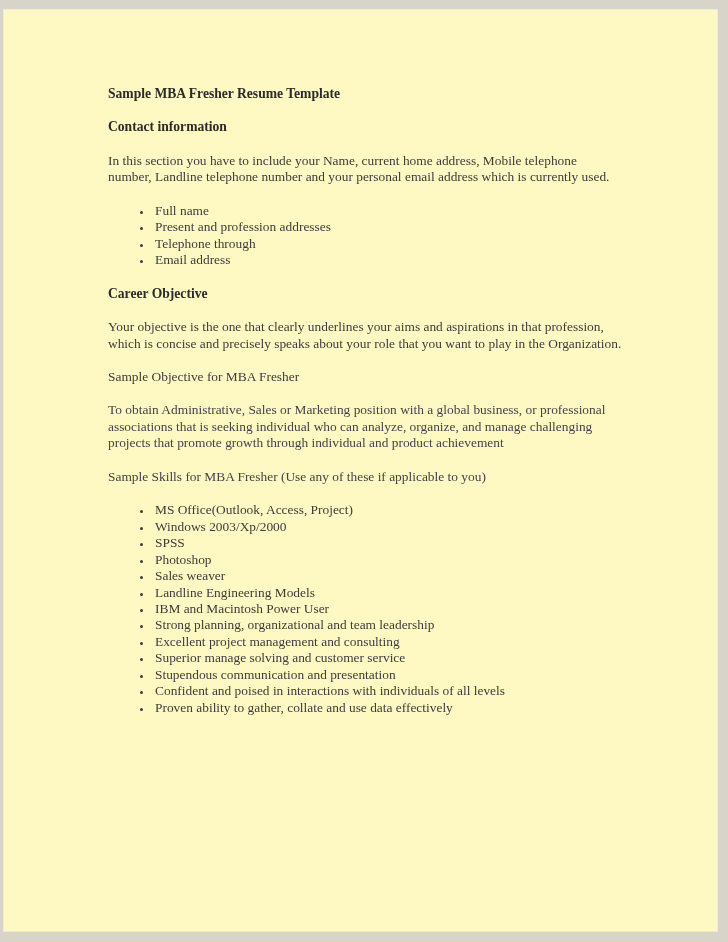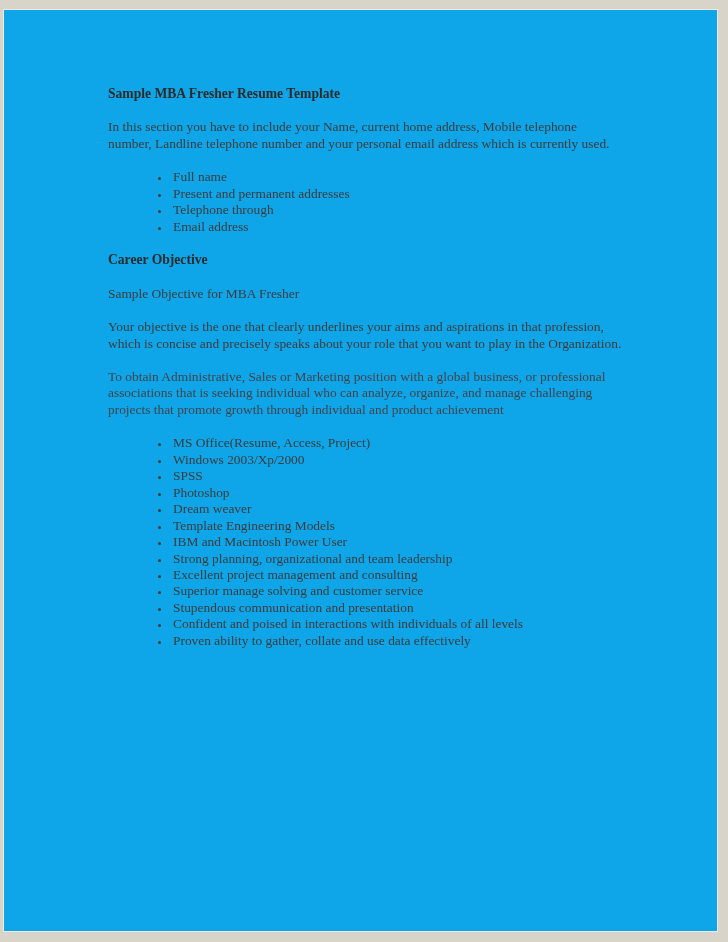--- a/index.html
+++ b/index.html
@@ -14,21 +14,21 @@
     height: 942px;
     background: #d9d4ca;
     overflow: hidden;
   }
   .page {
     position: absolute;
     left: 3px;
     top: 9px;
     right: 10px;
     bottom: 10px;
-    background: #0ea5e9;
+    background: #fef9c3;
     border: 1px solid #eceae3;
     padding: 76px 96px 0 104px;
   }
   .content {
     width: 514px;
     color: #3c3c3c;
     font-size: 13.4px;
     line-height: 16.45px;
   }
   h1, h2 {
@@ -44,55 +44,56 @@
   p.italic {
     color: #43434a;
   }
   ul {
     margin: 0 0 17px 0;
     padding-left: 45px;
   }
   li {
     line-height: 16.45px;
     padding-left: 2px;
-    margin-left: 18px;
   }
   li::marker {
     font-size: 11px;
   }
 </style>
 </head>
 <body>
 
 <div class="screen">
   <div class="page">
     <div class="content">
 
       <h1>Sample MBA Fresher Resume Template</h1>
 
+      <h2>Contact information</h2>
       <p>In this section you have to include your Name, current home address, Mobile telephone number, Landline telephone number and your personal email address which is currently used.</p>
       <ul>
         <li>Full name</li>
-        <li>Present and permanent addresses</li>
+        <li>Present and profession addresses</li>
         <li>Telephone through</li>
         <li>Email address</li>
       </ul>
 
       <h2>Career Objective</h2>
+      <p>Your objective is the one that clearly underlines your aims and aspirations in that profession, which is concise and precisely speaks about your role that you want to play in the Organization.</p>
       <p>Sample Objective for MBA Fresher</p>
-      <p>Your objective is the one that clearly underlines your aims and aspirations in that profession, which is concise and precisely speaks about your role that you want to play in the Organization.</p>
       <p class="italic">To obtain Administrative, Sales or Marketing position with a global business, or professional associations that is seeking individual who can analyze, organize, and manage challenging projects that promote growth through individual and product achievement</p>
 
+      <p class="italic">Sample Skills for MBA Fresher (Use any of these if applicable to you)</p>
       <ul>
-        <li>MS Office(Resume, Access, Project)</li>
+        <li>MS Office(Outlook, Access, Project)</li>
         <li>Windows 2003/Xp/2000</li>
         <li>SPSS</li>
         <li>Photoshop</li>
-        <li>Dream weaver</li>
-        <li>Template Engineering Models</li>
+        <li>Sales weaver</li>
+        <li>Landline Engineering Models</li>
         <li>IBM and Macintosh Power User</li>
         <li>Strong planning, organizational and team leadership</li>
         <li>Excellent project management and consulting</li>
         <li>Superior manage solving and customer service</li>
         <li>Stupendous communication and presentation</li>
         <li>Confident and poised in interactions with individuals of all levels</li>
         <li>Proven ability to gather, collate and use data effectively</li>
       </ul>
 
     </div>

